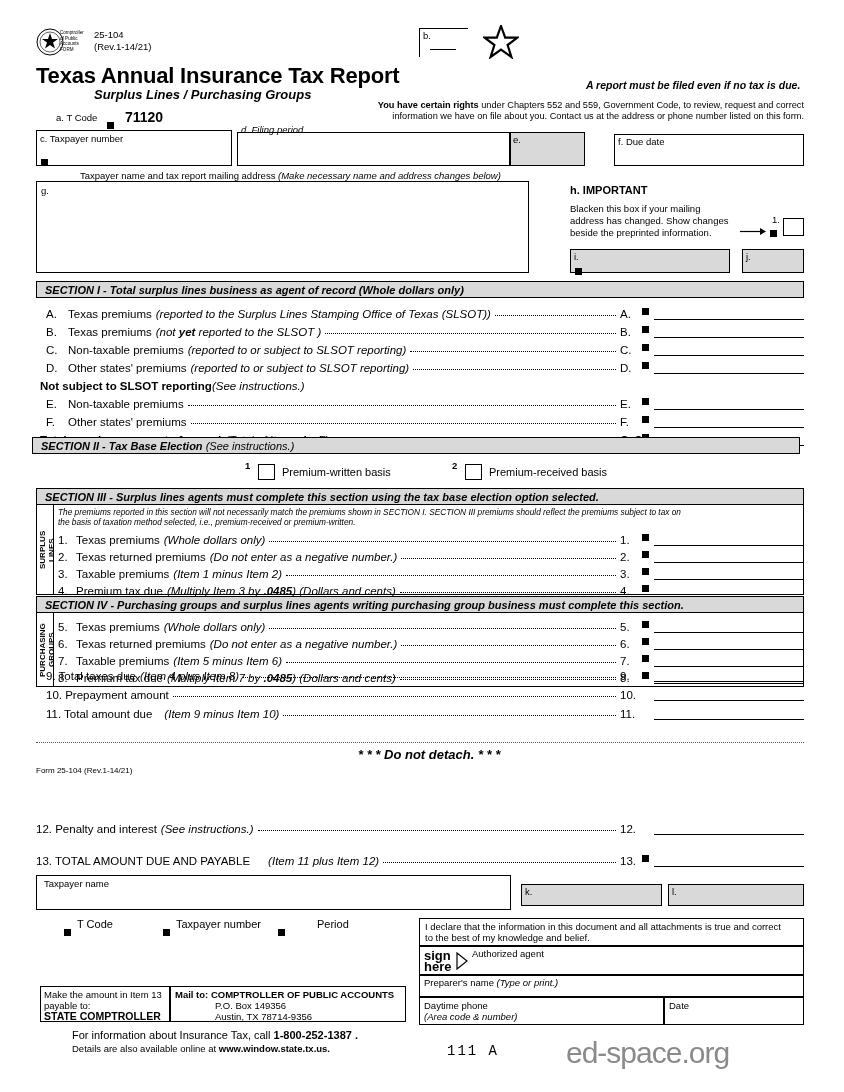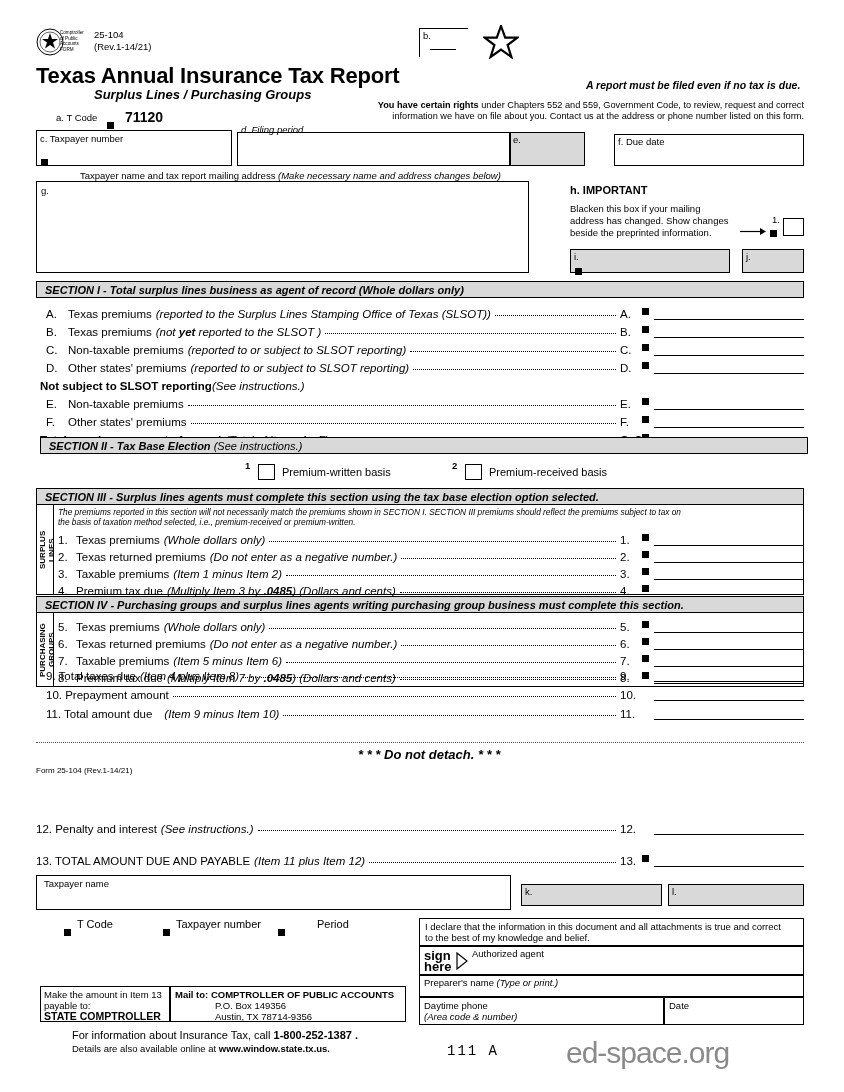--- a/index.html
+++ b/index.html
@@ -182,21 +182,21 @@
     <div class="row" style="height:18px;">
       <div class="lbl bold" style="padding-left:4px;">Total premium as agent of record</div>
       <div class="lbl ital" style="margin-left:4px;">(Total of Items A - F)</div>
       <div class="dots"></div>
       <div class="lbl bold" style="width:22px;">G. $</div>
       <div style="width:12px;"><span class="sq"></span></div>
       <div class="amt-line"></div>
     </div>
   </div>
 
-  <div class="abs sec-head" style="left:40px;top:437px;width:768px;height:17px;">
+  <div class="abs sec-head" style="left:32px;top:437px;width:768px;height:17px;">
     <span>SECTION II - Tax Base Election</span>
     <span style="font-weight:normal;">(See instructions.)</span>
   </div>
   <div class="abs small bold" style="left:245px;top:460px;">1</div>
   <div class="abs box" style="left:258px;top:464px;width:17px;height:16px;"></div>
   <div class="abs f11" style="left:282px;top:466px;">Premium-written basis</div>
   <div class="abs small bold" style="left:452px;top:460px;">2</div>
   <div class="abs box" style="left:465px;top:464px;width:17px;height:16px;"></div>
   <div class="abs f11" style="left:489px;top:466px;">Premium-received basis</div>
 
@@ -324,21 +324,21 @@
       <div class="lbl">12. Penalty and interest</div>
       <div class="lbl ital" style="margin-left:4px;">(See instructions.)</div>
       <div class="dots"></div>
       <div class="lbl" style="width:34px;">12.</div>
       <div class="amt-line"></div>
     </div>
   </div>
   <div class="abs" style="left:36px;top:848px;width:768px;">
     <div class="row" style="height:19px;">
       <div class="lbl">13. TOTAL AMOUNT DUE AND PAYABLE</div>
-      <div class="lbl ital" style="margin-left:4px;">(Item 11 plus Item 12)</div>
+      <div class="lbl ital" style="margin-left:18px;">(Item 11 plus Item 12)</div>
       <div class="dots"></div>
       <div class="lbl" style="width:22px;">13.</div>
       <div style="width:12px;"><span class="sq"></span></div>
       <div class="amt-line"></div>
     </div>
   </div>
 
   <div class="abs box" style="left:36px;top:875px;width:475px;height:35px;"></div>
   <div class="abs small" style="left:44px;top:878px;">Taxpayer name</div>
 

